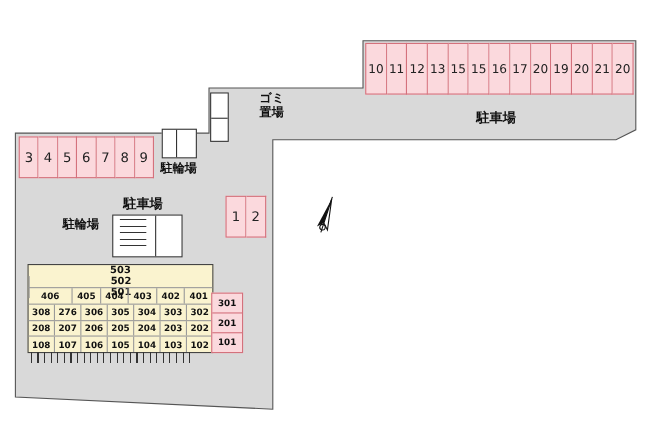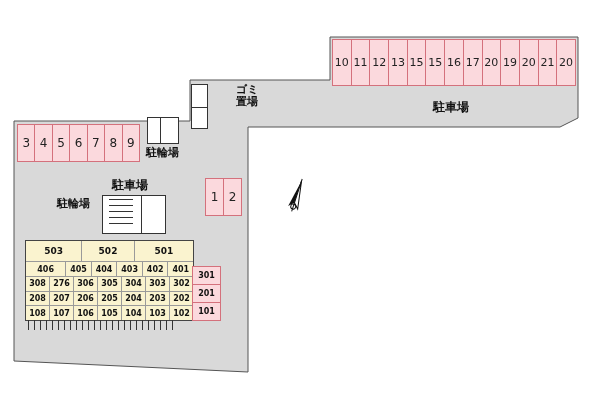--- a/index.html
+++ b/index.html
@@ -36,21 +36,21 @@
   #bike-box::after{content:"";position:absolute;left:40%;top:0;width:1px;height:100%;background:#333;}
   #entrance{left:102px;top:195px;width:62px;height:37px;}
   #stairs{position:absolute;left:6px;top:3px;width:24px;height:30px;
           background:repeating-linear-gradient(180deg,#333 0 1px,transparent 1px 6px);}
   #entrance .vline{position:absolute;left:38px;top:0;width:1px;height:100%;background:#333;}
 
   #building{position:absolute;left:25px;top:240px;width:167px;height:79px;
             background:var(--cream);border:1px solid #444;display:flex;flex-direction:column;}
   .brow{display:flex;border-top:1px solid #9a9a9a;}
   .brow:first-child{border-top:none;}
-  #f5{height:20px;}
+  #f5{height:20px;flex-direction:column;}
   #f4{height:14px;}
   #f3,#f2,#f1{flex:1;}
   .unit{flex:1;border-left:1px solid #9a9a9a;display:flex;align-items:center;justify-content:center;
         font-size:8px;font-weight:bold;}
   .unit:first-child{border-left:none;}
   #f5 .unit{font-size:9px;}
 
   #hl-box{position:absolute;left:192px;top:266px;width:27px;height:53px;background:var(--pink);
           border:1px solid var(--pinkB);display:flex;flex-direction:column;}
   .hl{flex:1;border-top:1px solid var(--pinkB);display:flex;align-items:center;justify-content:center;

